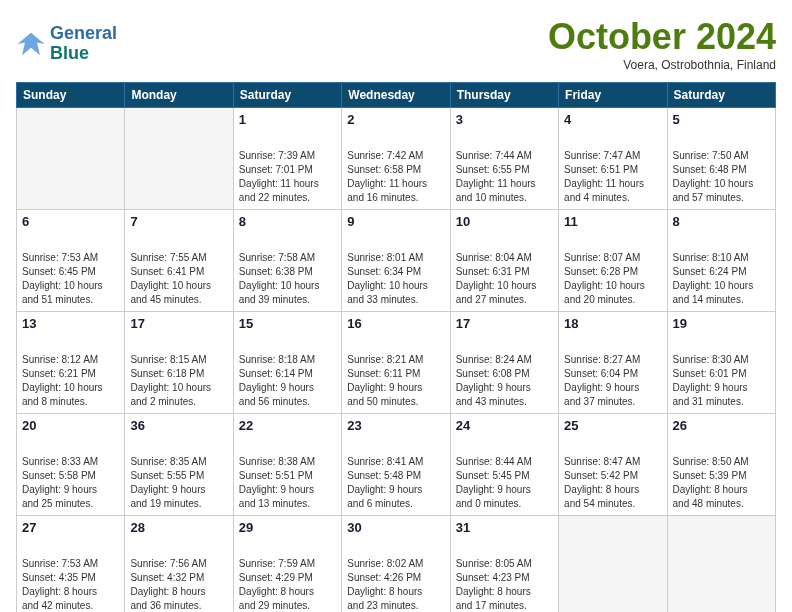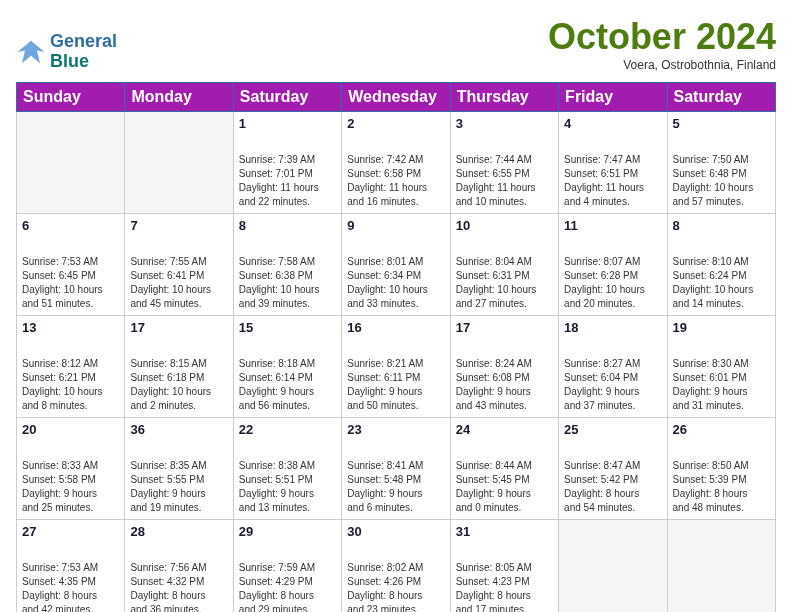--- a/index.html
+++ b/index.html
@@ -6,21 +6,21 @@
     body {
       font-family: Arial, sans-serif;
       background: #fff;
       width: 792px;
       min-height: 612px;
       padding: 16px;
     }
     .header {
       display: flex;
       justify-content: space-between;
-      align-items: flex-end;
+      align-items: center;
       margin-bottom: 10px;
     }
     .logo {
       display: flex;
       align-items: center;
       gap: 4px;
     }
     .logo-text {
       font-size: 18px;
       font-weight: bold;
@@ -45,25 +45,25 @@
     .subtitle {
       font-size: 12px;
       color: #333;
     }
     table {
       width: 100%;
       border-collapse: collapse;
       font-size: 11px;
     }
     th {
-      background-color: #a21caf;
+      background-color: #0c4a6e;
       color: #fff;
       text-align: left;
       padding: 5px 6px;
-      font-size: 16px;
+      font-size: 12px;
       border: 1px solid #2e6da4;
     }
     td {
       border: 1px solid #ccc;
       vertical-align: top;
       padding: 4px 5px;
       height: 80px;
       width: calc(100% / 7);
       background: #fff;
     }

